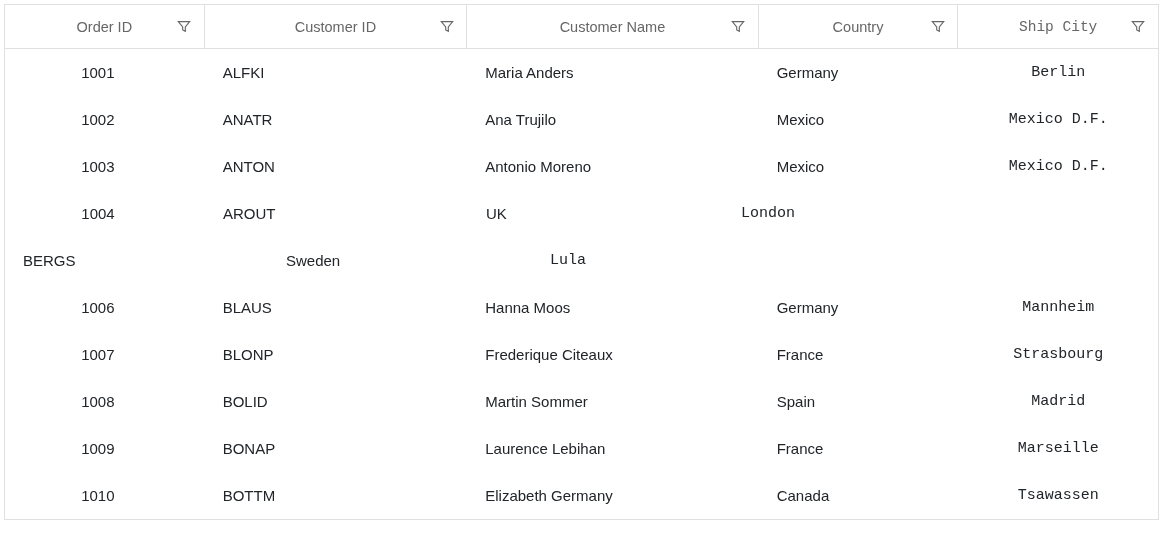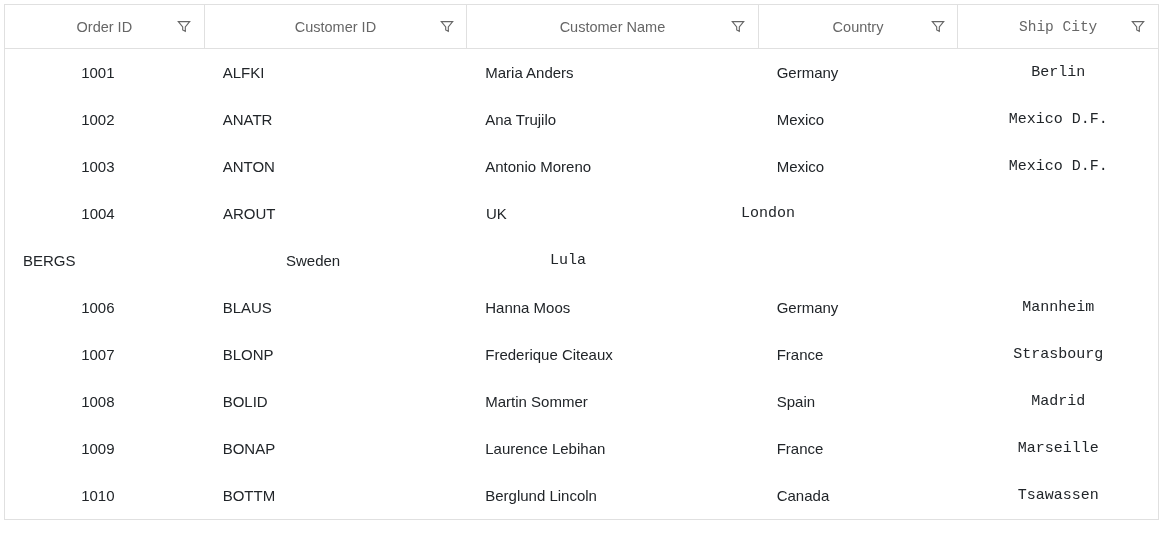--- a/index.html
+++ b/index.html
@@ -192,18 +192,18 @@
     <div class="data-row">
       <div class="data-cell col-0">1009</div>
       <div class="data-cell col-1">BONAP</div>
       <div class="data-cell col-2">Laurence Lebihan</div>
       <div class="data-cell col-3">France</div>
       <div class="data-cell col-4">Marseille</div>
     </div>
     <div class="data-row">
       <div class="data-cell col-0">1010</div>
       <div class="data-cell col-1">BOTTM</div>
-      <div class="data-cell col-2">Berglund Lincoln</div>
+      <div class="data-cell col-2">Elizabeth Germany</div>
       <div class="data-cell col-3">Canada</div>
       <div class="data-cell col-4">Tsawassen</div>
     </div>
   </div>
 </div>
 
 </body></html>

